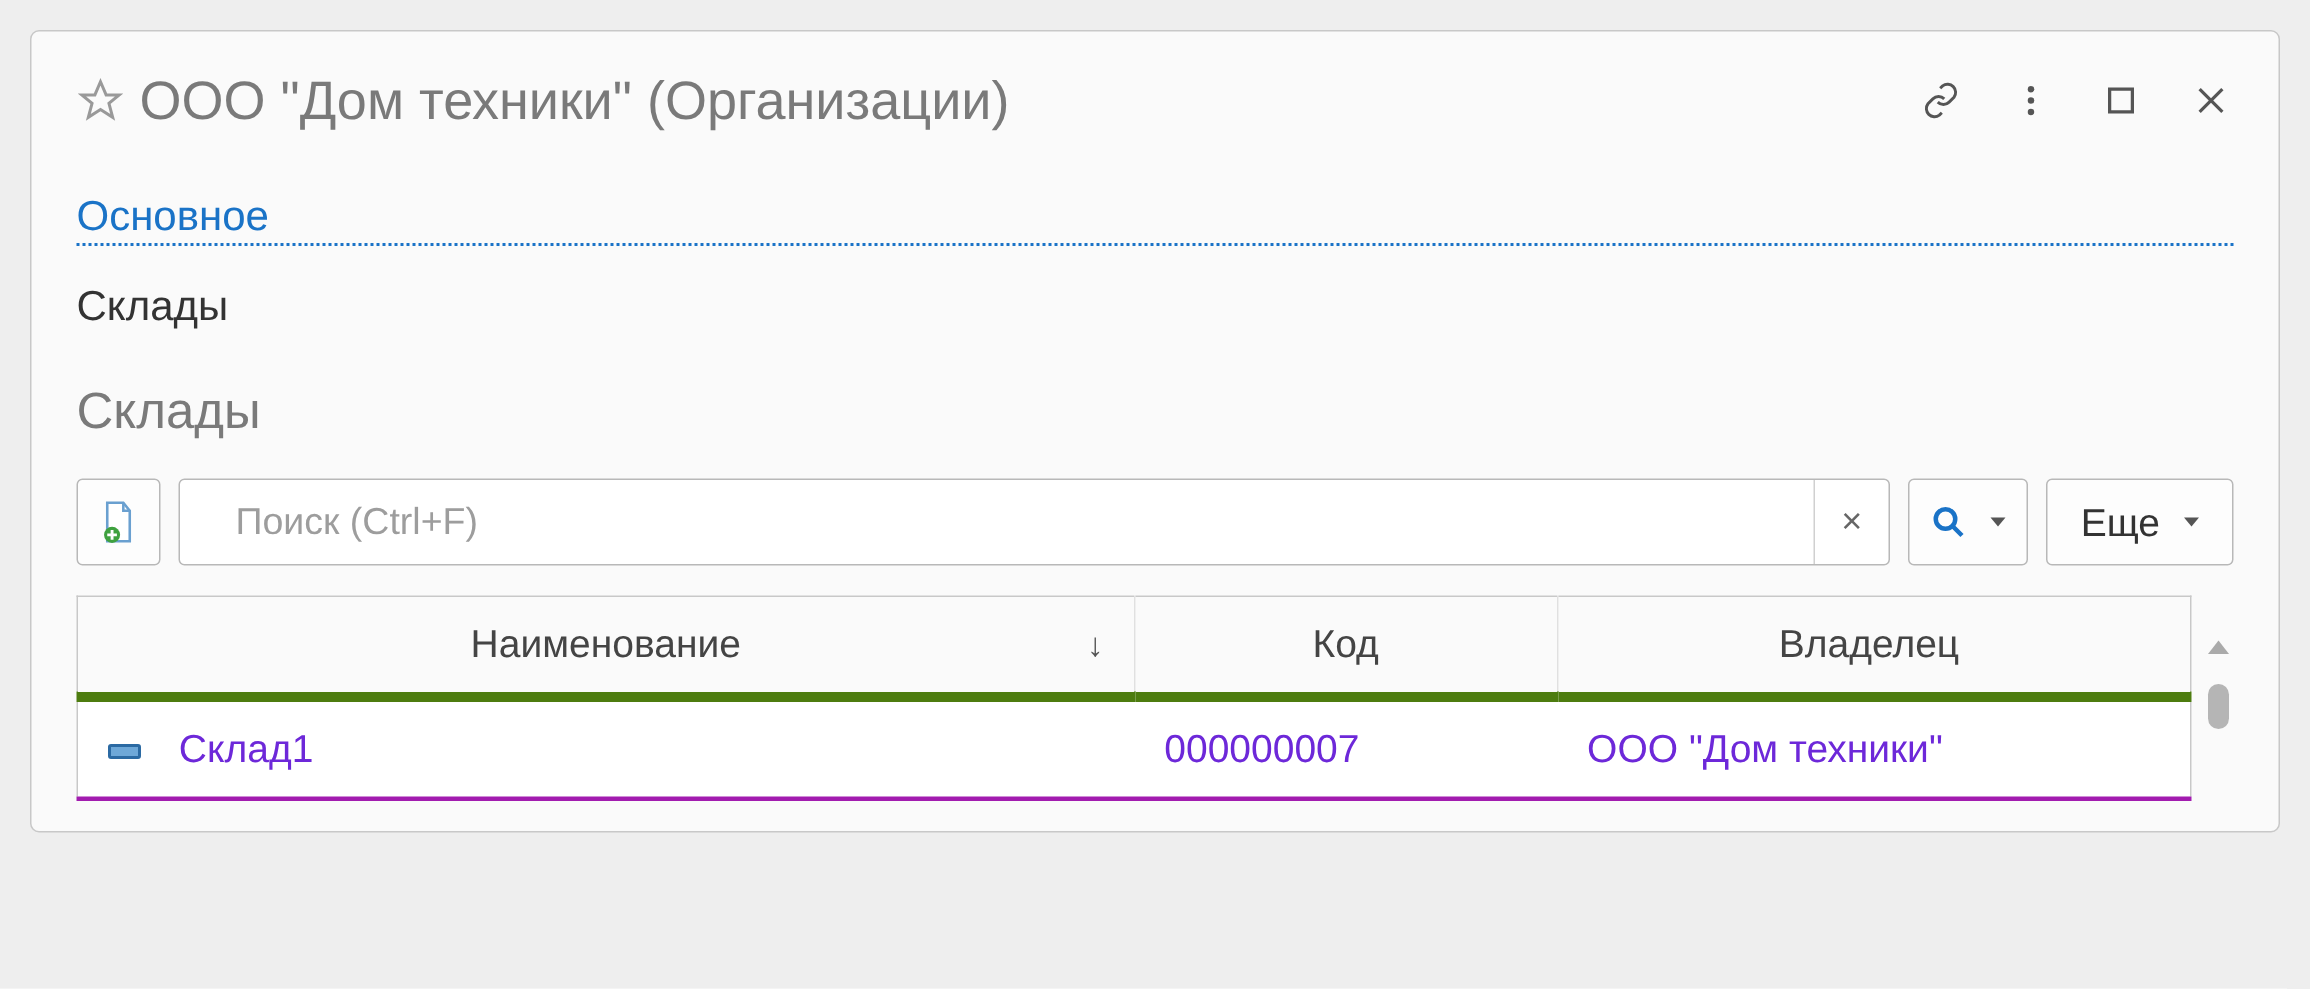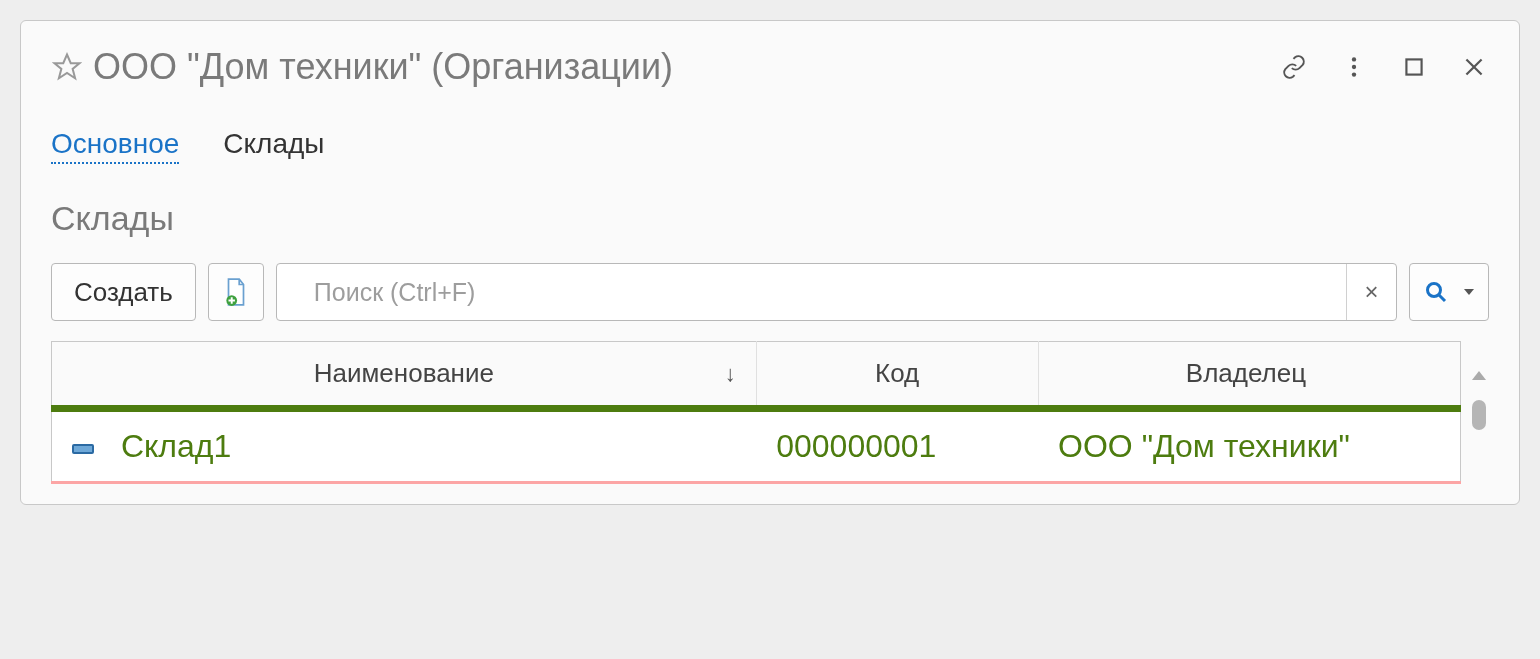--- a/index.html
+++ b/index.html
@@ -45,23 +45,24 @@
   .title-actions .ticon {
     width: 30px; height: 30px;
     display: inline-flex; align-items: center; justify-content: center;
     color: #555;
     cursor: pointer;
   }
   .title-actions svg { width: 26px; height: 26px; }
 
   .nav-tabs {
     display: flex;
-    gap: 44px;
+    gap: 24px;
     margin-bottom: 35px;
     font-size: 28px;
+    flex-direction: column;
   }
   .nav-tab {
     cursor: pointer;
     color: #333;
   }
   .nav-tab.active {
     color: #1a73c7;
     border-bottom: 2px dotted #1a73c7;
     padding-bottom: 2px;
   }
@@ -156,24 +157,24 @@
   .table th:last-child { border-right: none; padding-left: 13px; }
   .sort-arrow {
     position: absolute;
     right: 20px;
     top: 50%;
     transform: translateY(-50%);
     font-size: 22px;
     color: #555;
   }
   .table td {
-    font-size: 32px;
-    color: #4d7c0f;
+    font-size: 26px;
+    color: #6d28d9;
     padding: 16px 20px;
-    border-bottom: 3px solid #fca5a5;
+    border-bottom: 3px solid #a21caf;
   }
   .col-name { width: 50%; }
   .col-code { width: 20%; margin-left: 21px; }
   .col-owner { width: 30%; }
   .row-icon {
     display: inline-block;
     width: 22px; height: 10px;
     background: #6ea8d8;
     border: 2px solid #2b6aa3;
     border-radius: 2px;
@@ -243,61 +244,64 @@
   </div>
 
   <div class="nav-tabs">
     <span class="nav-tab active">Основное</span>
     <span class="nav-tab">Склады</span>
   </div>
 
   <div class="section-title">Склады</div>
 
   <div class="toolbar">
-    <button class="btn">Создать</button>
     <button class="btn icon-only">
       <svg width="26" height="30" viewBox="0 0 24 28">
         <path d="M5 2 h10 l4 5 v19 h-14 z" fill="#fff" stroke="#6aa0d0" stroke-width="1.6"></path>
         <path d="M15 2 v5 h4" fill="none" stroke="#6aa0d0" stroke-width="1.6"></path>
         <circle cx="8" cy="22" r="5" fill="#3fa13f"></circle>
         <path d="M8 19 v6 M5 22 h6" stroke="#fff" stroke-width="1.8"></path>
       </svg>
     </button>
     <div class="search-wrap">
       <input class="search-input" type="text" placeholder="Поиск (Ctrl+F)" style="">
       <button class="search-clear">×</button>
     </div>
     <button class="btn icon-only">
       <svg class="magnifier" width="24" height="24" viewBox="0 0 24 24" fill="none" stroke="currentColor" stroke-width="3">
         <circle cx="10" cy="10" r="6.5"></circle>
           <line x1="15" y1="15" x2="21" y2="21"></line>
       </svg>
       <span class="caret"></span>
     </button>
+    <button class="btn">
+      <span>Еще</span>
+      <span class="caret"></span>
+    </button>
   </div>
 
   <div class="table-wrap">
     <table class="table">
       <thead>
         <tr>
           <th class="col-name">
             <span>Наименование</span>
             <span class="sort-arrow">↓</span>
           </th>
           <th class="col-code">Код</th>
           <th class="col-owner">Владелец</th>
         </tr>
       </thead>
       <tbody>
         <tr>
           <td>
             <span class="row-icon"></span>
             <span>Склад1</span>
           </td>
-          <td>000000001</td>
+          <td>000000007</td>
           <td>ООО "Дом техники"</td>
         </tr>
       </tbody>
     </table>
     <div class="scrollbar-col">
       <div class="scroll-triangle-up"></div>
       <div class="scroll-thumb"></div>
     </div>
   </div>
 

